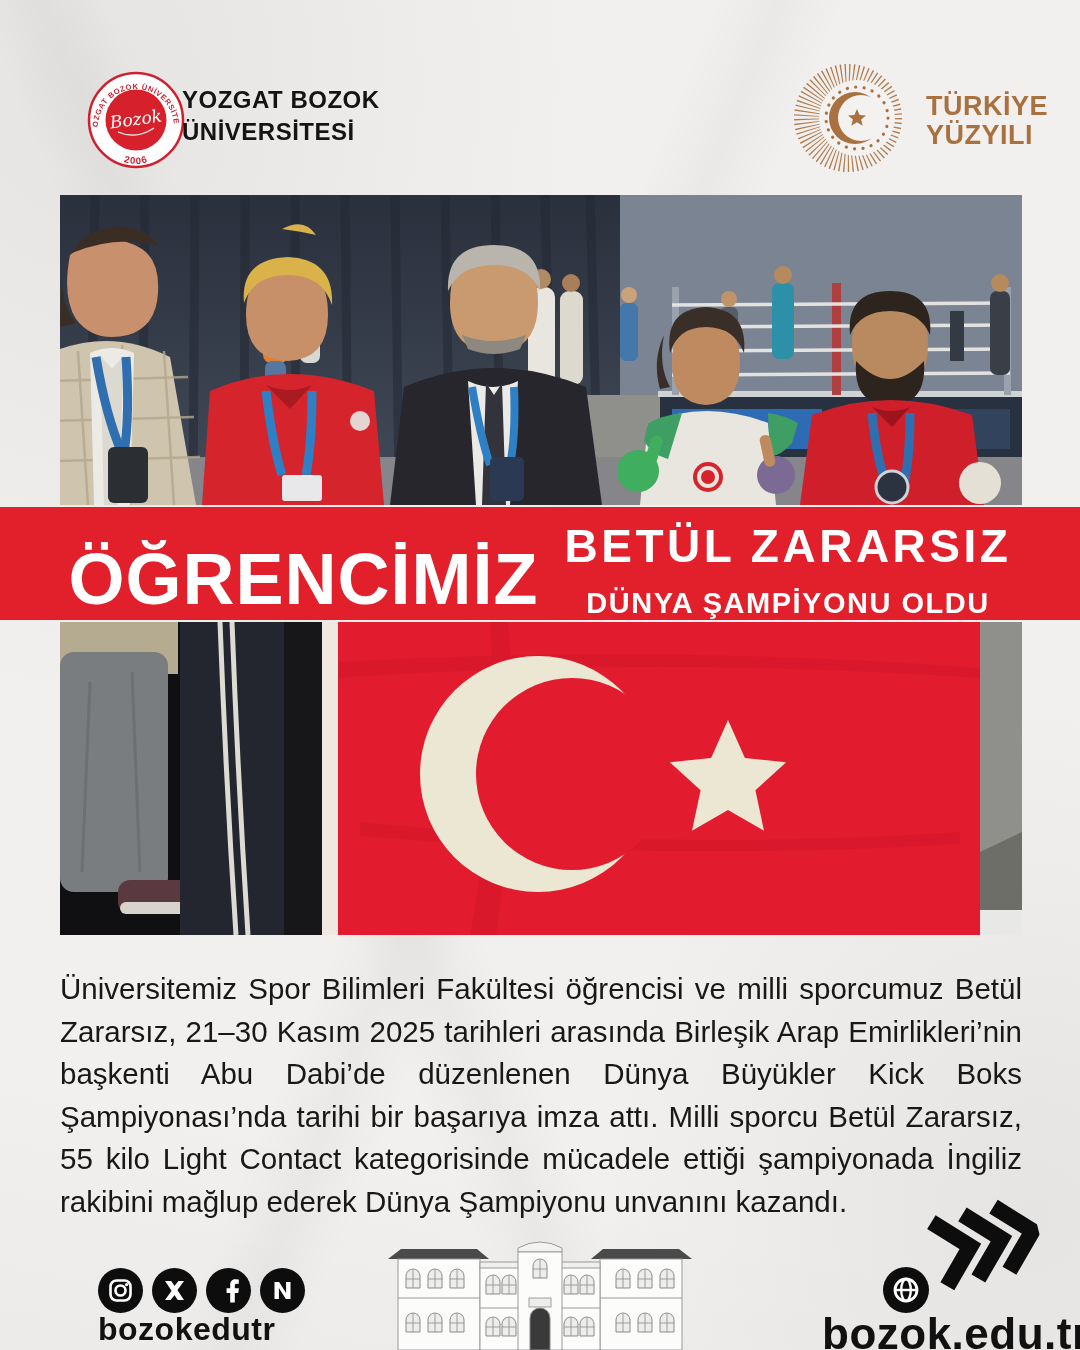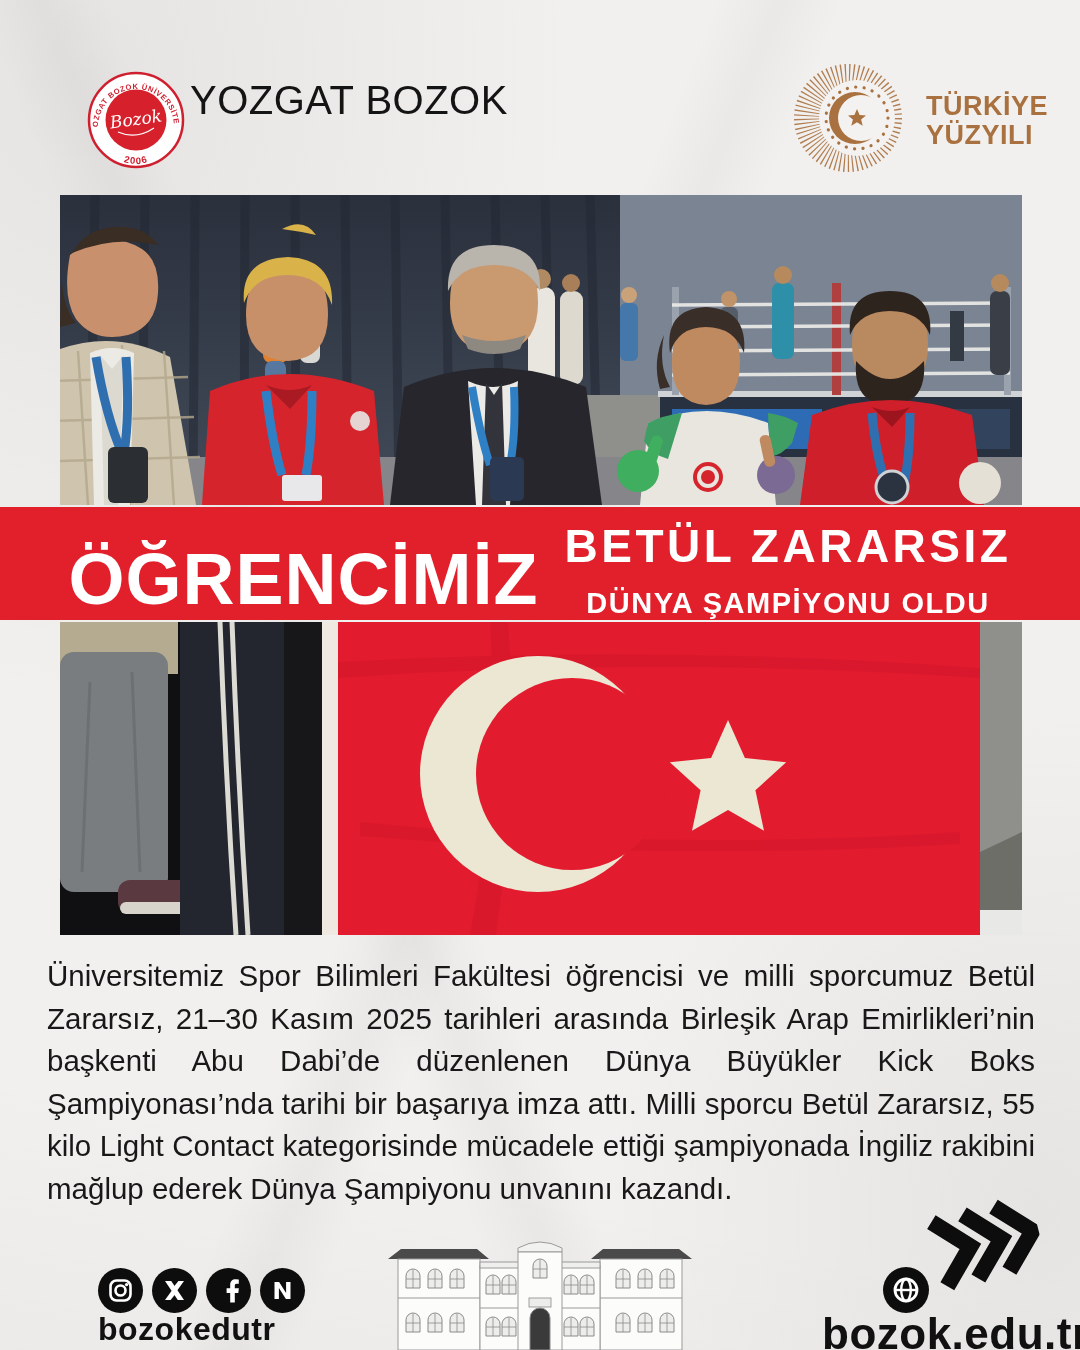--- a/index.html
+++ b/index.html
@@ -9,37 +9,37 @@
     background:
       radial-gradient(ellipse at 8% 6%, rgba(0,0,0,.05), transparent 35%),
       radial-gradient(ellipse at 96% 90%, rgba(0,0,0,.05), transparent 30%),
       linear-gradient(112deg, transparent 44%, rgba(0,0,0,.03) 48%, transparent 52%),
       linear-gradient(248deg, transparent 60%, rgba(0,0,0,.03) 64%, transparent 68%),
       linear-gradient(12deg, rgba(0,0,0,.025), transparent 18%),
       #f2f0ee;
   }
   .abs{position:absolute;}
   
-  .wordmark{left:190px;top:84px;font-weight:normal;font-size:40px;line-height:32px;letter-spacing:.5px;color:#141414;}
+  .wordmark{left:182px;top:84px;font-weight:bold;font-size:24px;line-height:32px;letter-spacing:.5px;color:#141414;}
   .ty-text{left:886px;top:92px;font-weight:bold;font-size:27px;line-height:29px;letter-spacing:.5px;color:#a9713f;margin-left:40px;}
   
   .photo1{left:60px;top:195px;width:962px;height:310px;}
   .photo2{left:60px;top:622px;width:962px;height:313px;}
   .photo1 svg,.photo2 svg{display:block;width:100%;height:100%;}
   
   .banner{left:0;top:507px;width:1080px;height:113px;background:#e2202b;
     display:flex;align-items:flex-end;justify-content:center;gap:26px;color:#fff;}
   .banner-left{font-size:72px;font-weight:bold;letter-spacing:1px;white-space:nowrap;}
   .banner-right{text-align:center;}
   .banner-right .l1{font-size:46px;font-weight:bold;letter-spacing:3.5px;white-space:nowrap;margin-top:45px;}
   .banner-right .l2{font-size:29px;font-weight:bold;letter-spacing:1.5px;margin-top:14px;white-space:nowrap;}
   
   .article{left:44px;top:952px;width:994px;font-size:29.5px;line-height:42.5px;
     text-align:justify;color:#181818;}
-  .article p{margin:3px;}
+  .article p{margin:16px;}
   
   .social-row{left:98px;top:1268px;display:flex;gap:9px;}
   .soc{width:45px;height:45px;border-radius:50%;background:#0d0d0d;display:flex;align-items:center;justify-content:center;}
   .handle{left:98px;top:1311px;width:225px;text-align:left;font-size:32px;font-weight:700;letter-spacing:.5px;color:#111;}
   .building{left:388px;top:1226px;width:304px;height:124px;}
   .chevrons{left:928px;top:1200px;width:112px;height:86px;transform:rotate(-14deg);}
   .globe{left:882px;top:1266px;width:48px;height:48px;}
   .website{left:822px;top:1309px;width:230px;text-align:center;font-size:44px;font-weight:700;letter-spacing:.5px;color:#111;}
 </style>
 </head>
@@ -59,20 +59,21 @@
     <text font-size="9.5" font-weight="bold" fill="#cf2030" letter-spacing="1">
       <textPath href="#arcBot" startOffset="50%" text-anchor="middle">2006</textPath>
     </text>
     <circle cx="50" cy="50" r="30.5" fill="#d6202c"></circle>
     <text x="50" y="55" font-size="17" text-anchor="middle" fill="#ffffff" font-family="DejaVu Serif, serif" font-style="italic" transform="rotate(-8 50 50)">Bozok</text>
     <path d="M32,62 q18,8 36,-4" stroke="#ffffff" stroke-width="1.2" fill="none"></path>
   </svg>
 
   <div class="abs wordmark">
     <div>YOZGAT BOZOK</div>
+    <div>ÜNİVERSİTESİ</div>
   </div>
 
   <svg class="abs" style="left:791px;top:57px;" width="122" height="122" viewBox="0 0 122 122">
 
     <circle cx="57" cy="61" r="33" fill="none" stroke="#a9713f" stroke-width="42" stroke-dasharray="0.9 2.1" opacity="0.9"></circle>
 
     <circle cx="66" cy="61" r="38" fill="#f4f2f0"></circle>
 
     <circle cx="64" cy="61" r="26" fill="#a9713f"></circle>
     <circle cx="70" cy="61" r="23" fill="#f4f2f0"></circle>

